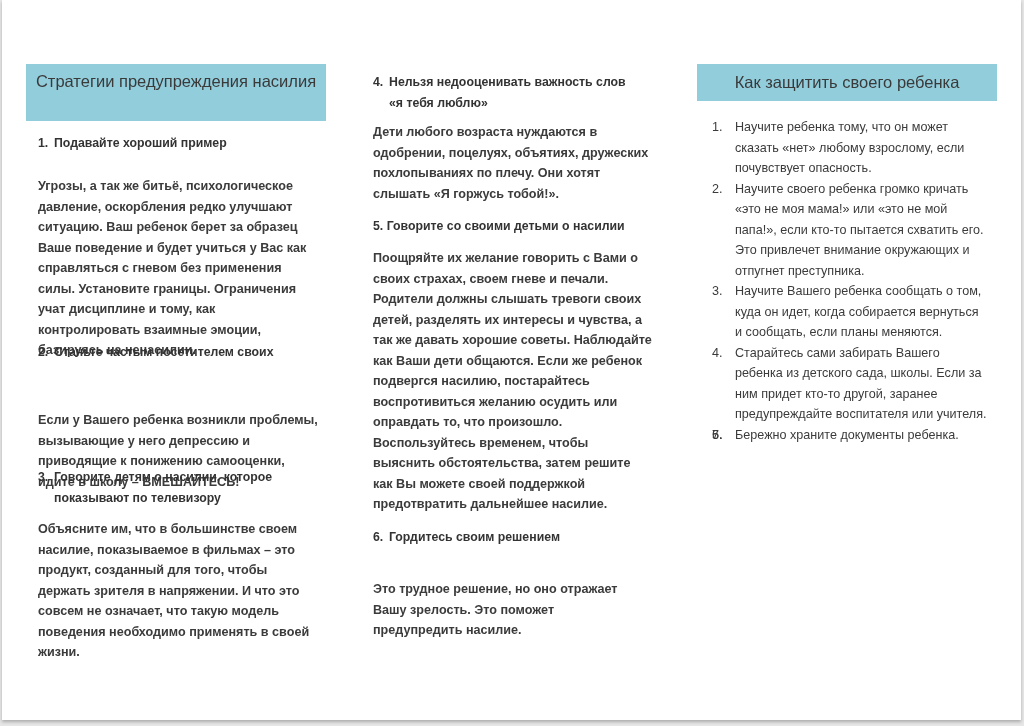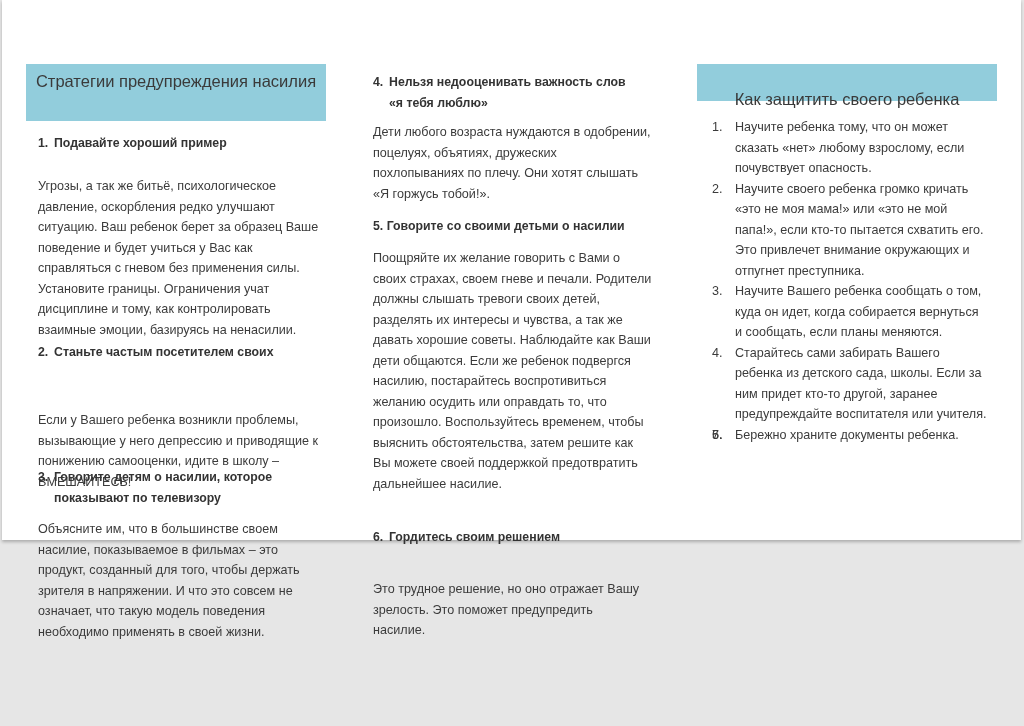--- a/index.html
+++ b/index.html
@@ -3,35 +3,35 @@
   <meta charset="utf-8">
   <style>
     html, body { margin: 0; padding: 0; }
     body {
       width: 1024px; height: 726px; overflow: hidden;
       background: #e6e6e6;
       font-family: "Liberation Sans", "DejaVu Sans", sans-serif;
       position: relative;
     }
     .page {
-      position: absolute; left: 2px; top: 0; width: 1019px; height: 540px;
+      position: absolute; left: 2px; top: 0; width: 1019px; height: 720px;
       background: #ffffff;
       box-shadow: 0 2px 3px rgba(0,0,0,0.25);
     }
     .col { position: absolute; top: 0; color: #3b3b3b; }
     .col1 { left: 36px; width: 300px; }
     .col2 { left: 371px; width: 300px; }
     .col3 { left: 697px; width: 300px; }
     .banner {
       position: absolute; background: #92cddc; color: #3a3a3a;
       text-align: center; font-size: 16.5px; line-height: 23px;
     }
     .banner1 { left: 24px; top: 64px; width: 300px; height: 57px; padding-top: 6px; box-sizing: border-box; }
-    .banner3 { left: 695px; top: 64px; width: 300px; height: 37px; padding-top: 24px; box-sizing: border-box; }
-    .blk { position: absolute; left: 0; width: 300px; }
+    .banner3 { left: 695px; top: 64px; width: 300px; height: 37px; padding-top: 7px; box-sizing: border-box; }
+    .blk { position: absolute; left: 0; width: 300px; font-weight: bold; }
     .h { font-weight: bold; font-size: 12.3px; line-height: 20.5px; color: #333; }
     .h .num { display: inline-block; width: 16px; }
     .h .cont { padding-left: 16px; display: block; }
     .p { font-size: 12.6px; line-height: 20.5px; color: #3b3b3b; }
     .list { position: absolute; left: 0; top: 117px; width: 290px; margin: 0; padding: 0; list-style: none; }
     .list li { position: relative; padding-left: 36px; font-size: 12.6px; line-height: 20.5px; color: #3b3b3b; }
     .list li .n { position: absolute; left: 13px; top: 0; }
   </style>
 </head>
 <body>

